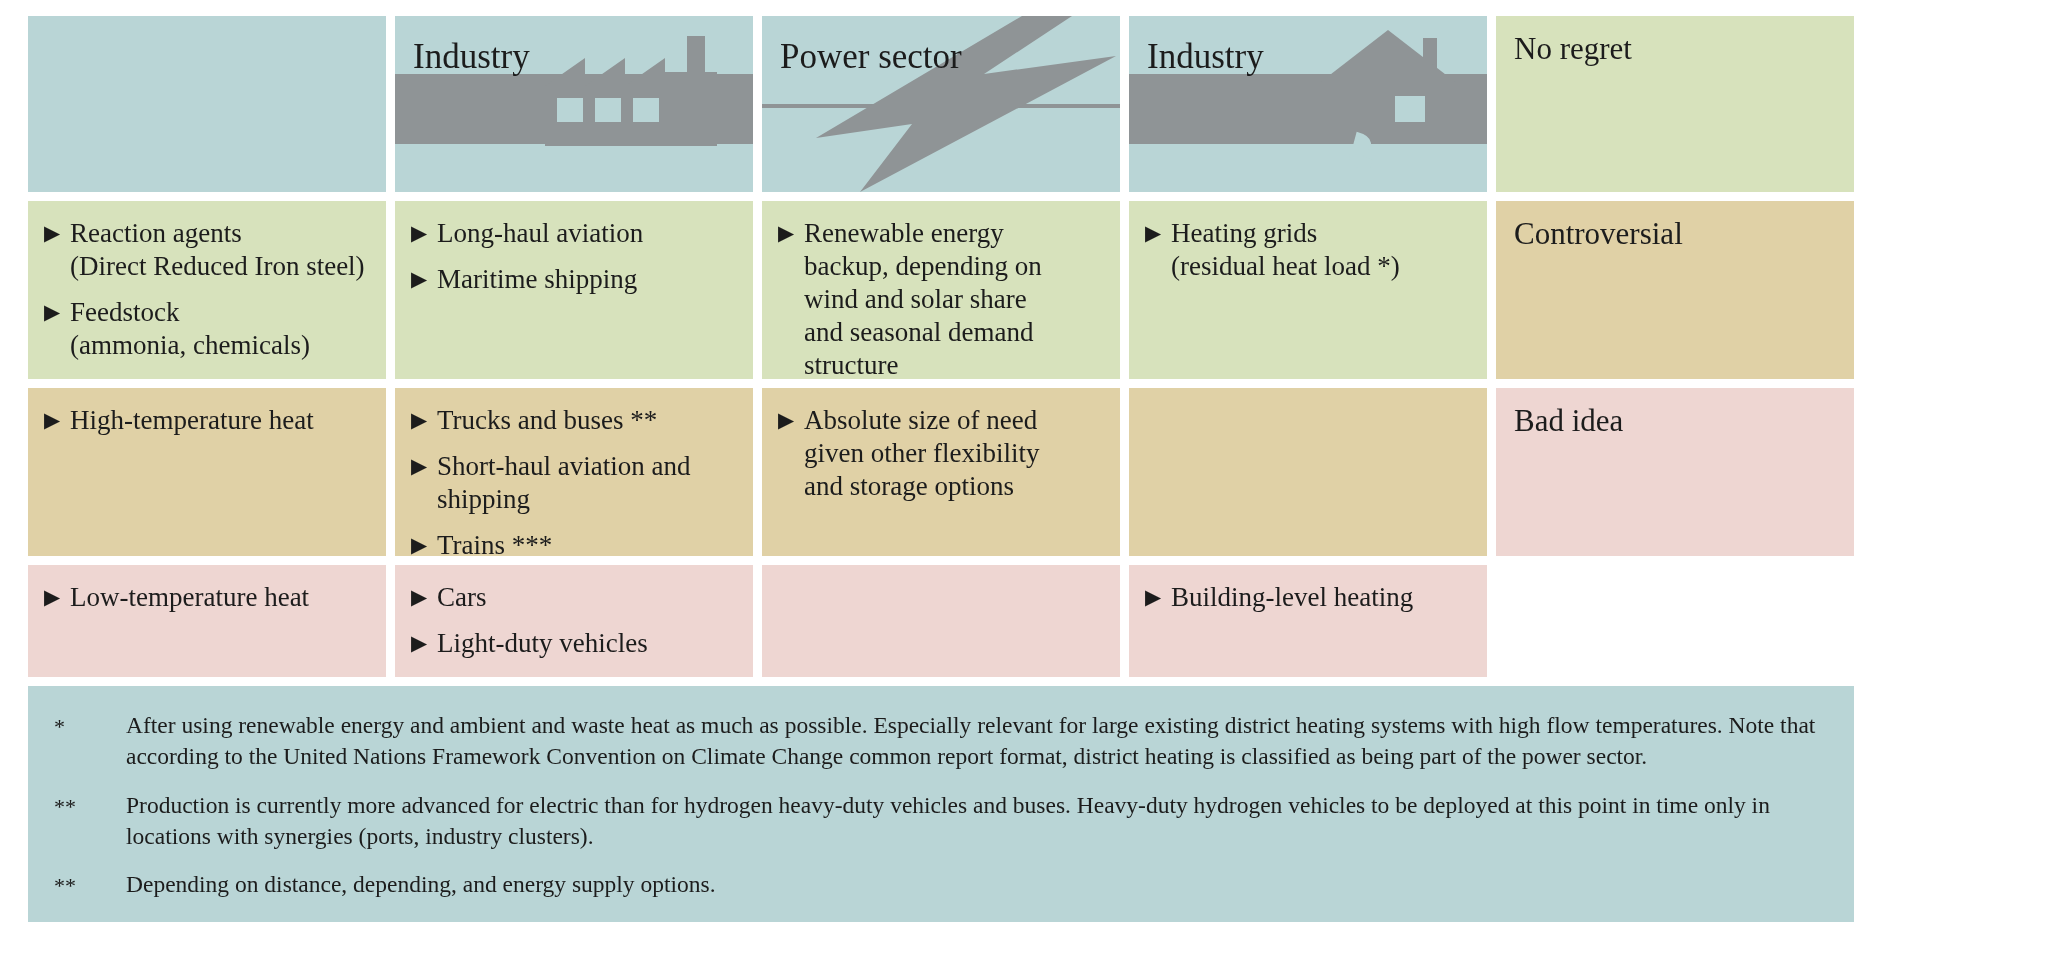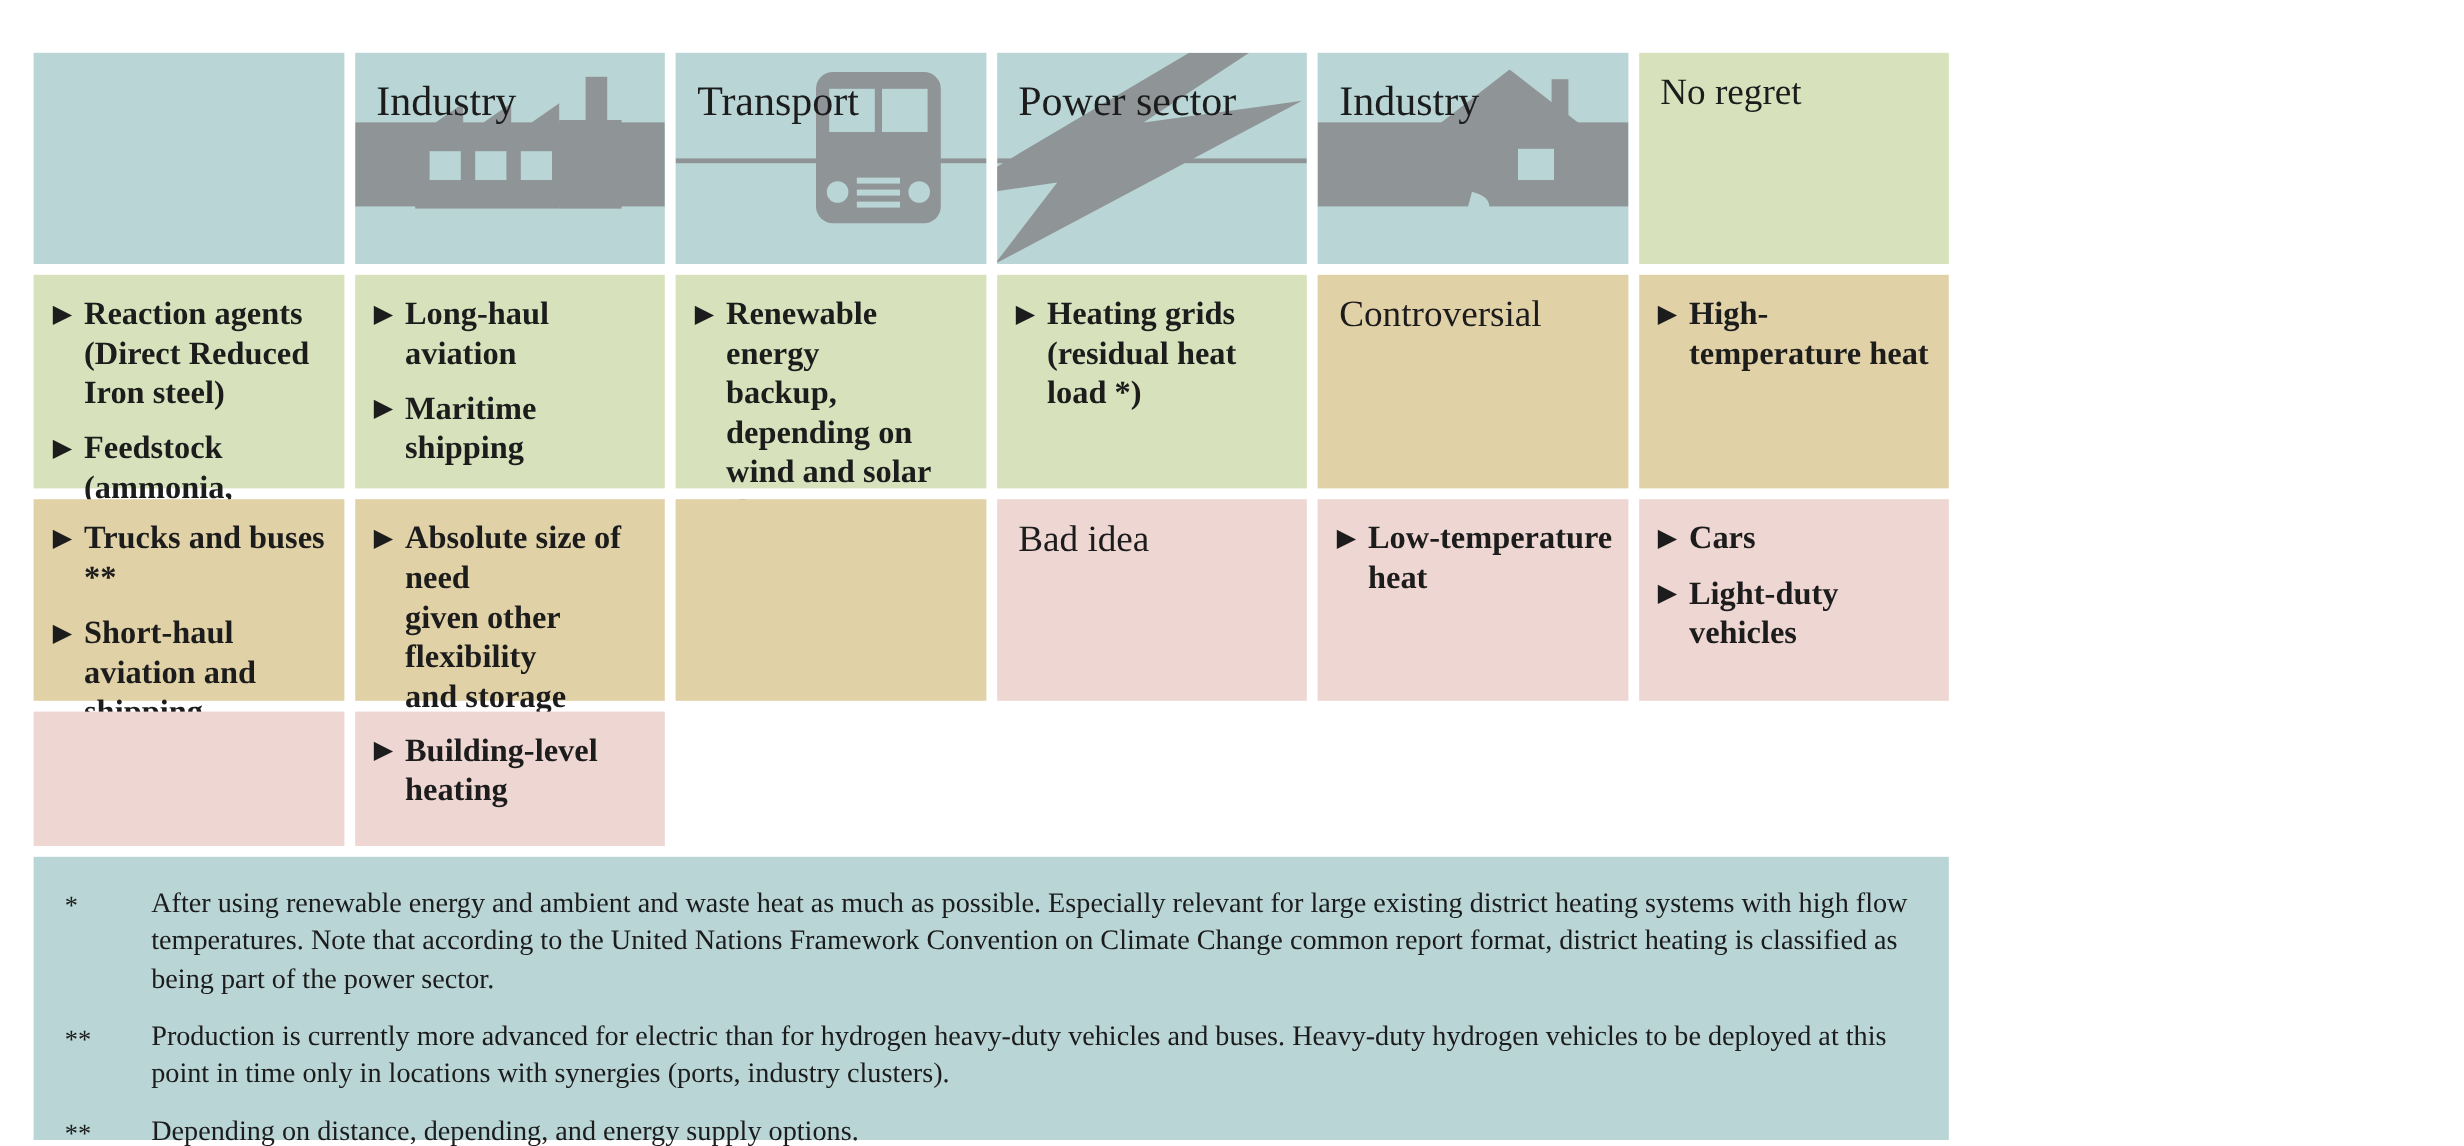--- a/index.html
+++ b/index.html
@@ -8,24 +8,24 @@
     width: 2053px;
     height: 955px;
     background: #ffffff;
     overflow: hidden;
     font-family: "Liberation Serif", "DejaVu Serif", serif;
     color: var(--text);
   }
   .panel {
     position: absolute;
     left: 28px;
-    top: 44px;
-    width: 1596px;
+    top: 16px;
+    width: 1826px;
     display: grid;
-    grid-template-columns: repeat(6, 1fr);
+    grid-template-columns: repeat(5, 1fr);
     grid-template-rows: 176px 178px 168px 112px 236px;
     gap: 9px;
   }
   
   .header-cell {
     position: relative;
     background: var(--blue);
     overflow: hidden;
   }
   .header-label {
@@ -74,21 +74,20 @@
     font-size: 21px;
     line-height: 1.3;
     padding-top: 3px;
     font-family: "DejaVu Sans", sans-serif;
   }
   .item-text {
     flex: 1;
     font-size: 27px;
     line-height: 1.22;
     white-space: pre-line;
-    font-weight: bold;
   }
 
   
   .footnotes {
     grid-column: 1 / -1;
     background: var(--blue);
     padding: 24px 26px 0 16px;
   }
   .fn { display: flex; align-items: flex-start; margin-bottom: 17px; }
   .fn-marker {
@@ -119,34 +118,20 @@
       <svg class="icon factory" width="200" height="112" viewBox="0 0 200 112">
         <rect class="fill-gray" x="148" y="2" width="18" height="46"></rect>
         <path class="fill-gray" d="M6,112 V52 L46,24 V52 L86,24 V52 L126,24 V112 Z"></path>
         <rect class="fill-gray" x="126" y="38" width="52" height="74"></rect>
         <rect class="fill-blue" x="18" y="64" width="26" height="24"></rect>
         <rect class="fill-blue" x="56" y="64" width="26" height="24"></rect>
         <rect class="fill-blue" x="94" y="64" width="26" height="24"></rect>
       </svg>
     </div>
 
-    <div class="header-cell">
-      <span class="header-label">Transport</span>
-      <div class="road-line"></div>
-      <svg class="icon bus" width="112" height="138" viewBox="0 0 112 138">
-        <rect class="fill-gray" x="4" y="2" width="104" height="126" rx="14"></rect>
-        <rect class="fill-blue" x="15" y="16" width="38" height="36"></rect>
-        <rect class="fill-blue" x="59" y="16" width="38" height="36"></rect>
-        <circle class="fill-blue" cx="22" cy="102" r="9"></circle>
-        <circle class="fill-blue" cx="90" cy="102" r="9"></circle>
-        <rect class="fill-blue" x="38" y="90" width="36" height="5"></rect>
-        <rect class="fill-blue" x="38" y="100" width="36" height="5"></rect>
-        <rect class="fill-blue" x="38" y="110" width="36" height="5"></rect>
-      </svg>
-    </div>
 
     <div class="header-cell">
       <span class="header-label">Power sector</span>
       <div class="road-line"></div>
       <svg class="icon bolt" width="300" height="176" viewBox="0 0 300 176">
         <polygon class="fill-gray" points="206,0 0,122 96,108 44,176 300,40 168,58 256,0"></polygon>
       </svg>
     </div>
 
     <div class="header-cell">

